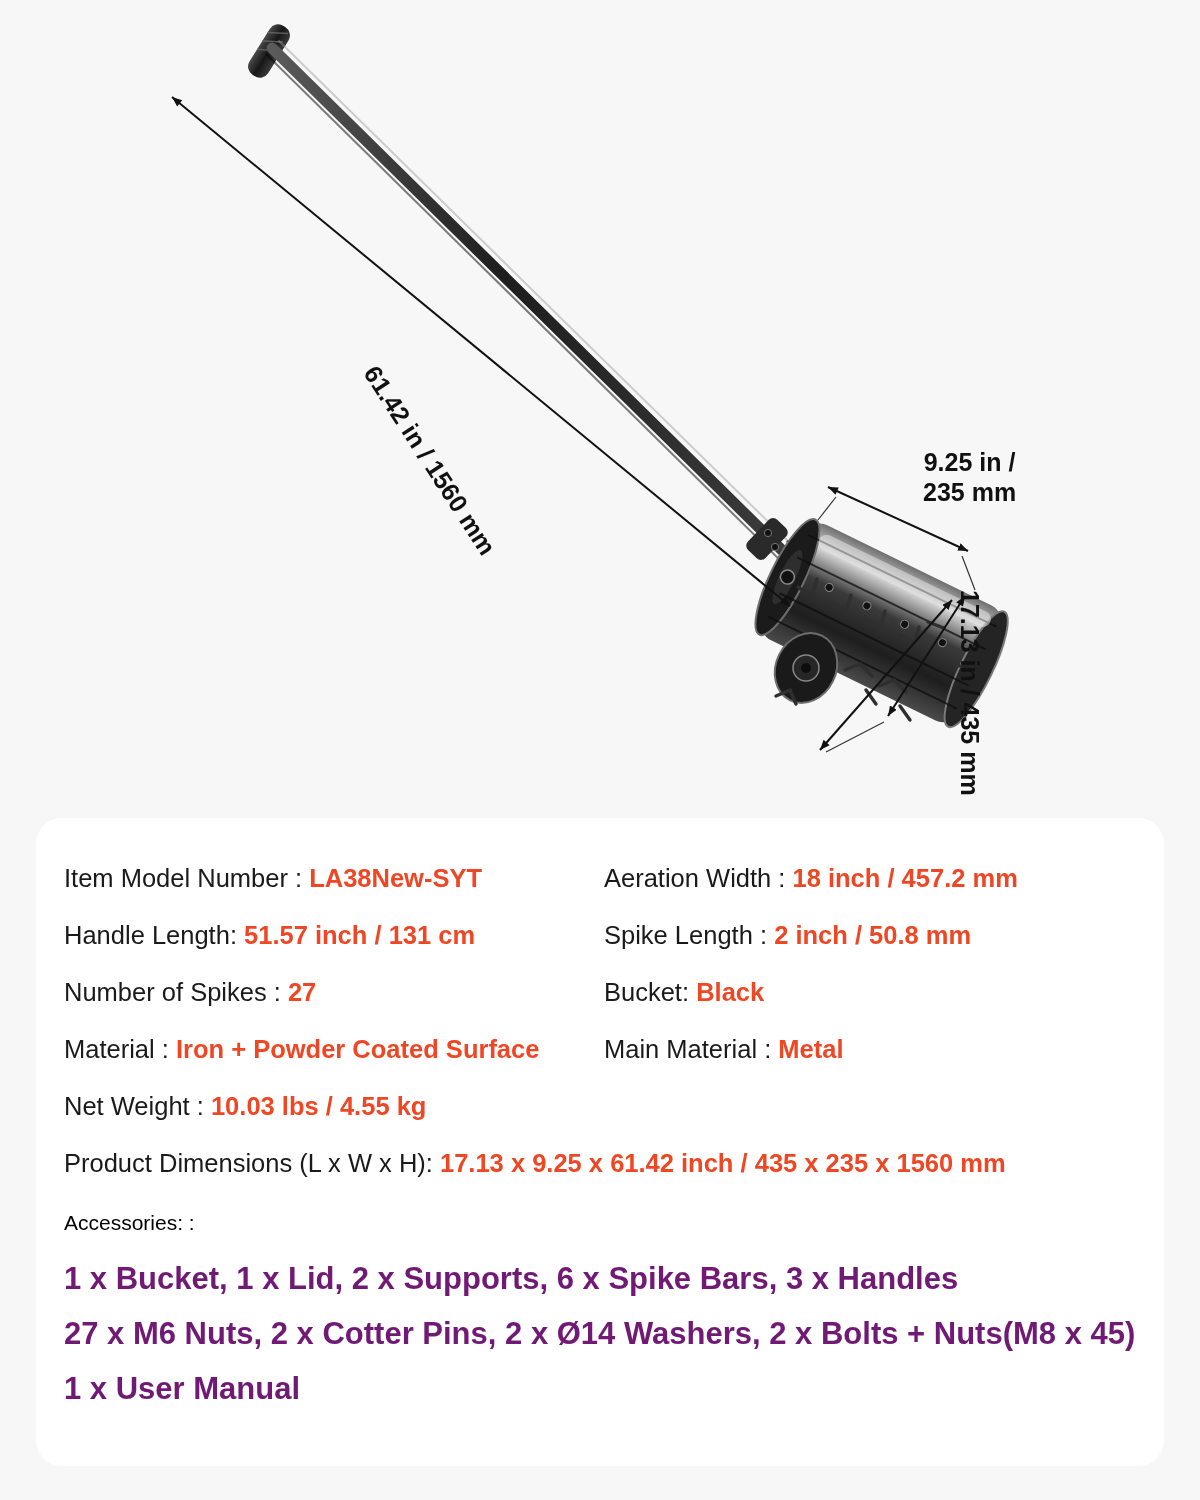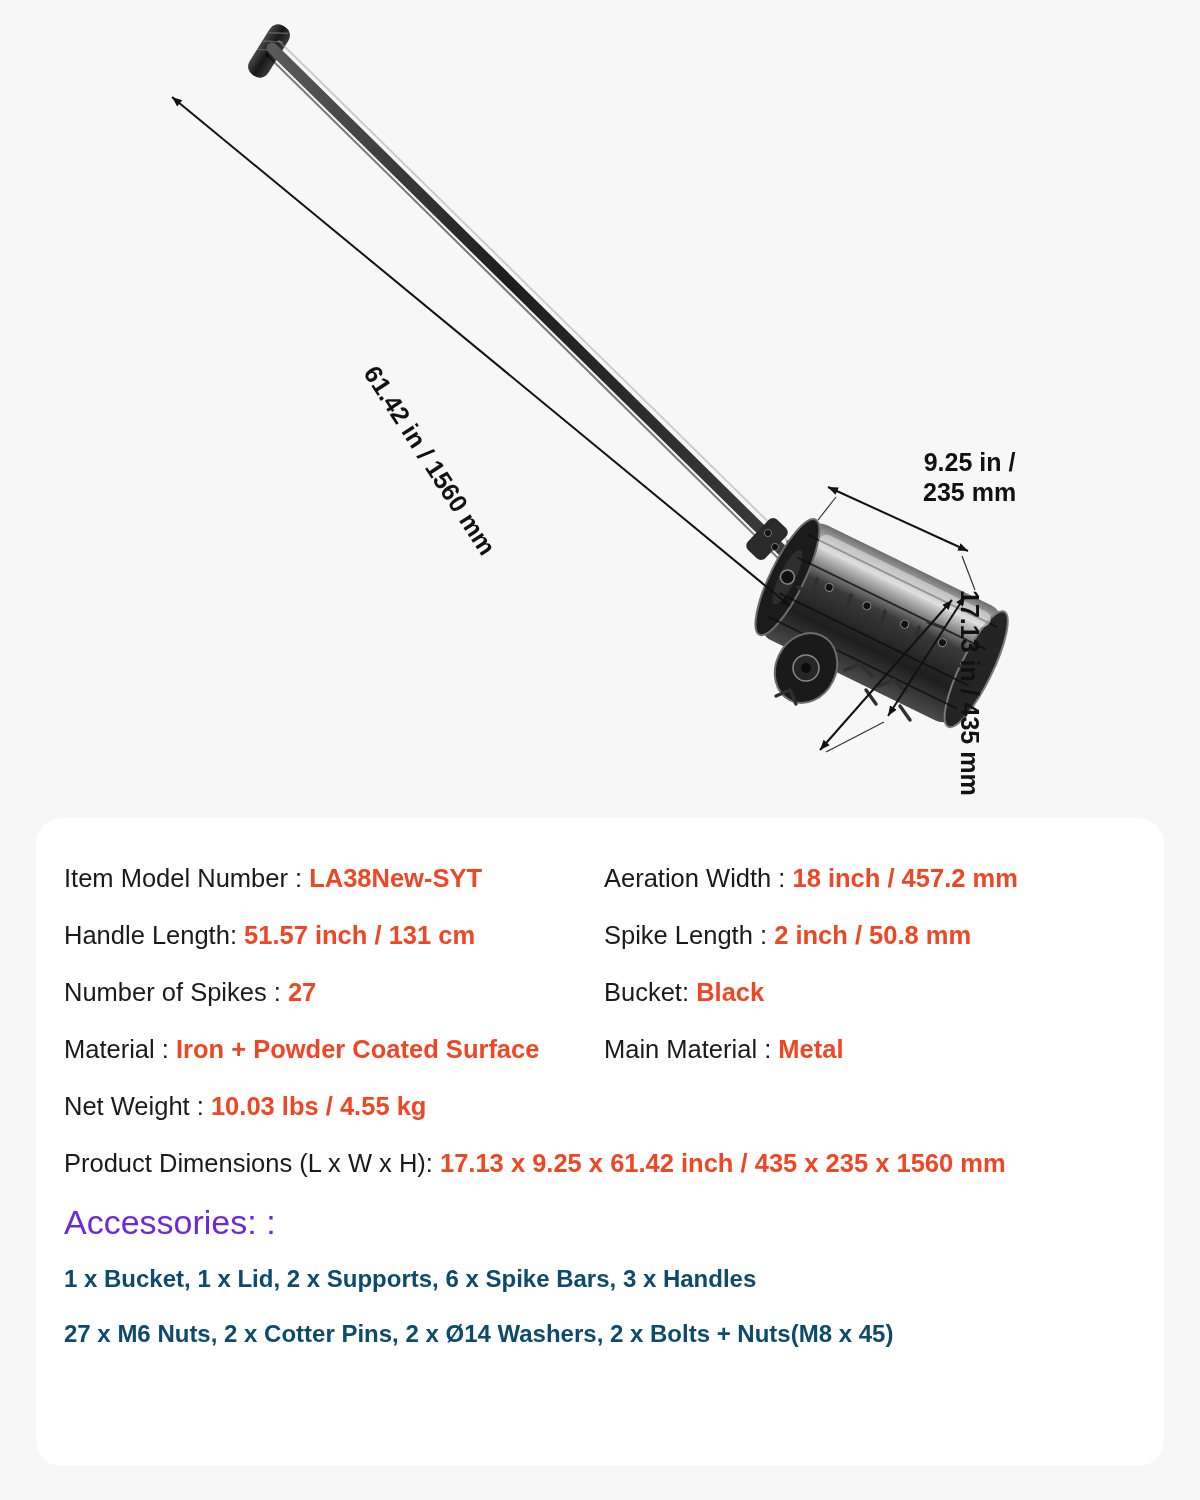--- a/index.html
+++ b/index.html
@@ -83,28 +83,28 @@
   }
   .spec-line .val {
     color: #ef4623;
     font-weight: bold;
   }
   .spec-full {
     grid-column: 1 / span 2;
   }
 
   .acc-head {
-    font-size: 34px;
-    color: #6d28d9;
+    font-size: 21px;
+    color: #000000;
     line-height: 57px;
     margin-top: 2px;
   }
   .acc-line {
-    font-size: 24px;
-    color: #0c4a6e;
+    font-size: 31px;
+    color: #701a75;
     font-weight: bold;
     line-height: 55px;
     white-space: nowrap;
   }
 </style>
 </head>
 <body>
 
 <div id="product-figure">
 
@@ -296,13 +296,14 @@
 
     <div class="spec-line spec-full">
       <span>Product Dimensions (L x W x H): </span><span class="val">17.13 x 9.25 x 61.42 inch / 435 x 235 x 1560 mm</span>
     </div>
   </div>
 
   <div class="acc-head">Accessories: :</div>
 
   <div class="acc-line">1 x Bucket,   1 x Lid,   2 x Supports,   6 x Spike Bars,   3 x Handles</div>
   <div class="acc-line">27 x M6 Nuts,   2 x Cotter Pins,   2 x Ø14 Washers,   2 x Bolts + Nuts(M8 x 45)</div>
+  <div class="acc-line">1 x User Manual</div>
 </div>
 
 </body></html>

